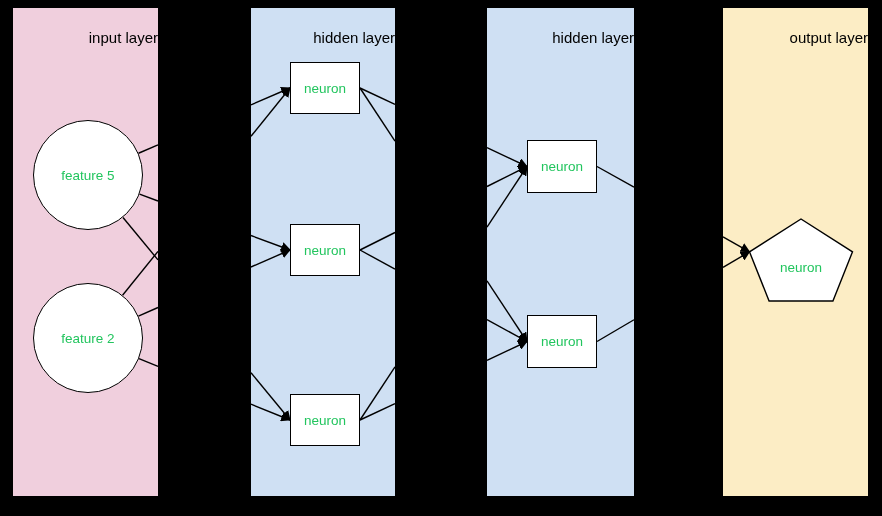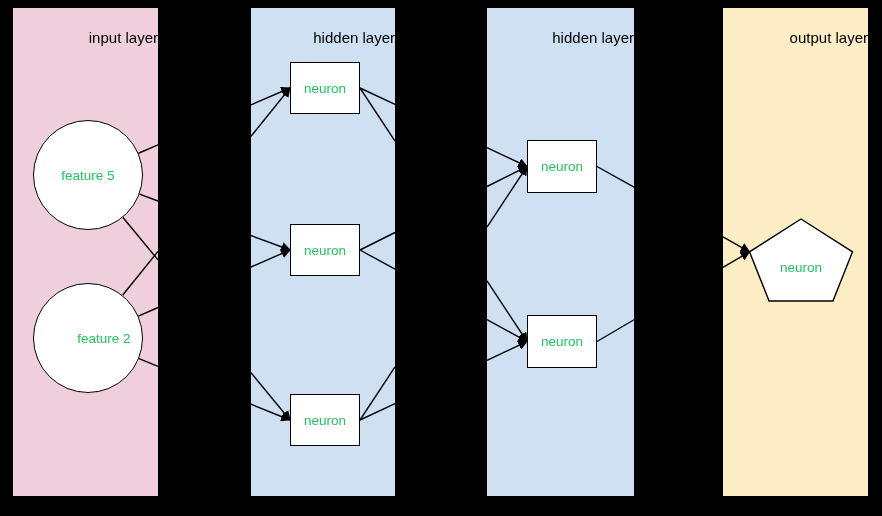--- a/index.html
+++ b/index.html
@@ -139,21 +139,21 @@
       <g>
         <line x1="597.00" y1="341.50" x2="634.00" y2="319.74" stroke="#000000" stroke-width="1.4"></line>
         <line x1="723.00" y1="267.39" x2="749.50" y2="251.80" stroke="#000000" stroke-width="1.4" marker-end="url(#arrow)"></line>
       </g>
     </svg>
 
   <div id="nodes">
       <div class="feature-circle" style="left: 33px; top: 120px; width: 110px; height: 110px;"></div>
       <div class="node-text-center" style="left: 33px; top: 120px; width: 110px; height: 110px;">feature 5</div>
       <div class="feature-circle" style="left: 33px; top: 283px; width: 110px; height: 110px;"></div>
-      <div class="node-text-center" style="left: 49px; top: 283px; width: 110px; height: 110px; text-align: right;">feature 2</div>
+      <div class="node-text-center" style="left: 33px; top: 283px; width: 110px; height: 110px; text-align: right;">feature 2</div>
       <div class="neuron-box" style="left: 290px; top: 62px; width: 70px; height: 52px;"></div>
       <div class="node-text-center" style="left: 290px; top: 62px; width: 70px; height: 52px;">neuron</div>
       <div class="neuron-box" style="left: 290px; top: 224px; width: 70px; height: 52px;"></div>
       <div class="node-text-center" style="left: 290px; top: 224px; width: 70px; height: 52px;">neuron</div>
       <div class="neuron-box" style="left: 290px; top: 394px; width: 70px; height: 52px;"></div>
       <div class="node-text-center" style="left: 290px; top: 394px; width: 70px; height: 52px;">neuron</div>
       <div class="neuron-box" style="left: 527px; top: 140px; width: 70px; height: 53px;"></div>
       <div class="node-text-center" style="left: 527px; top: 140px; width: 70px; height: 53px;">neuron</div>
       <div class="neuron-box" style="left: 527px; top: 315px; width: 70px; height: 53px;"></div>
       <div class="node-text-center" style="left: 527px; top: 315px; width: 70px; height: 53px;">neuron</div>

